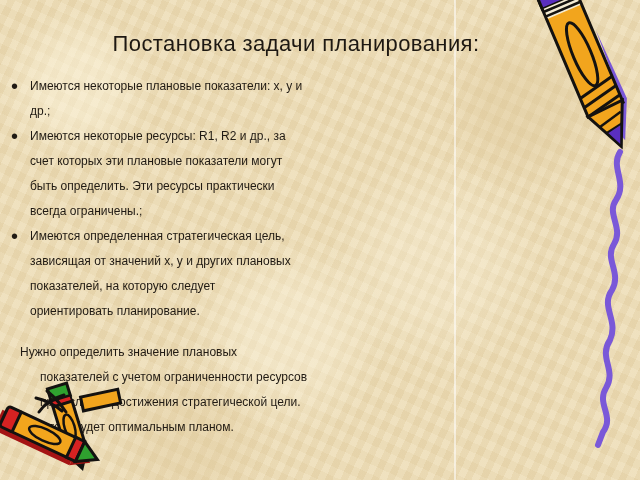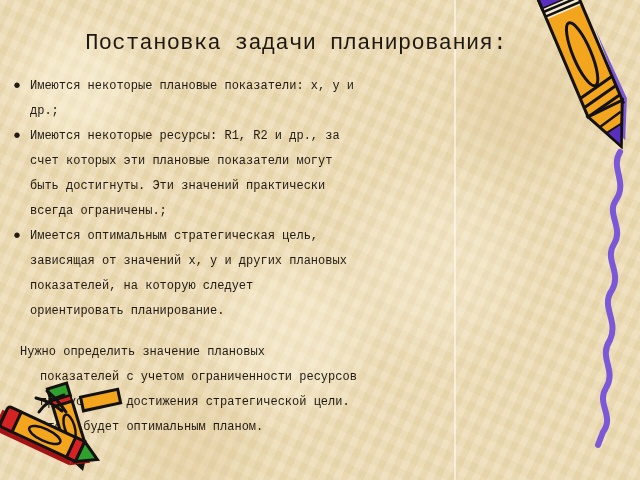--- a/index.html
+++ b/index.html
@@ -1,20 +1,20 @@
 <!DOCTYPE html>
 <html><head>
 <meta charset="utf-8">
 <style>
   html,body{margin:0;padding:0;background:#888;}
   .slide{
     position:relative;
     width:640px;height:480px;
     overflow:hidden;
-    font-family:Liberation Mono, monospace;
+    font-family:Liberation Sans, sans-serif;
     color:#201a13;
     background-color:#ebdab3;
     background-image:
       radial-gradient(circle at 12% 18%, rgba(255,248,226,.45) 0 30px, transparent 80px),
       radial-gradient(circle at 45% 70%, rgba(255,249,230,.35) 0 40px, transparent 100px),
       radial-gradient(circle at 82% 22%, rgba(219,196,148,.35) 0 35px, transparent 90px),
       radial-gradient(circle at 30% 92%, rgba(221,198,151,.30) 0 30px, transparent 85px),
       radial-gradient(circle at 68% 55%, rgba(255,250,233,.25) 0 45px, transparent 110px),
       repeating-linear-gradient(115deg, rgba(255,250,232,.14) 0 7px, rgba(214,191,144,.14) 7px 14px),
       repeating-linear-gradient(25deg, rgba(255,250,232,.10) 0 9px, rgba(216,194,147,.12) 9px 18px);
@@ -63,23 +63,23 @@
   <div class="seam"></div>
 
   <h1 class="title">Постановка задачи планирования:</h1>
 
   <div class="body-block">
     <ul class="bullet-list">
       <li class="bullet-item">Имеются некоторые плановые показатели: x, y и
 др.;</li>
       <li class="bullet-item">Имеются некоторые ресурсы: R1, R2 и др., за
 счет которых эти плановые показатели могут
-быть достигнуты. Эти значений практически
+быть определить. Эти ресурсы практически
 всегда ограничены.;</li>
-      <li class="bullet-item">Имеется оптимальным стратегическая цель,
+      <li class="bullet-item">Имеются определенная стратегическая цель,
 зависящая от значений x, y и других плановых
 показателей, на которую следует
 ориентировать планирование.</li>
     </ul>
     <p class="conclusion">Нужно определить значение плановых
 показателей с учетом ограниченности ресурсов
 при условии достижения стратегической цели.
 Это и будет оптимальным планом.</p>
   </div>
 

